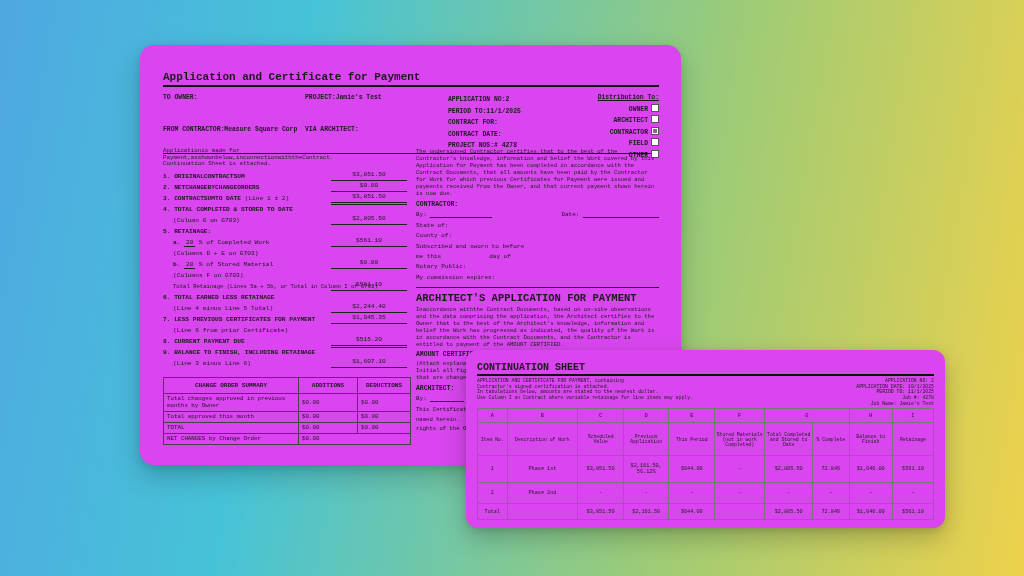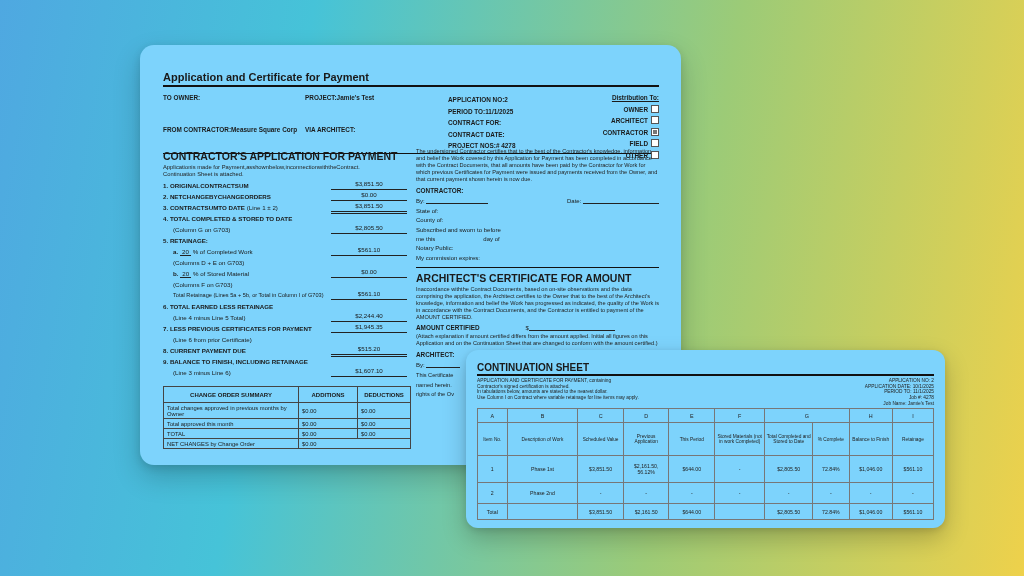--- a/index.html
+++ b/index.html
@@ -2,21 +2,21 @@
 <html><head>
 <meta charset="utf-8">
 <style>
   html,body{margin:0;padding:0;}
   body{
     width:1024px;height:576px;overflow:hidden;position:relative;
     background:linear-gradient(100deg,#4FA8E1 0%,#46C3D8 28%,#9CCB77 66%,#EED14B 100%);
     font-family:"Liberation Sans","DejaVu Sans",sans-serif;color:#1a1a1a;
     -webkit-font-smoothing:antialiased;
   }
-  .page{position:absolute;background:#7dd3fc;}
+  .page{position:absolute;background:#d946ef;font-family:Liberation Mono, monospace;}
   #page1{left:140px;top:45px;width:541px;height:420px;border-radius:14px;
     box-shadow:0 12px 28px rgba(0,0,0,.20),0 3px 8px rgba(0,0,0,.12);}
   #page2{left:466px;top:350px;width:479px;height:178px;border-radius:12px;
     box-shadow:0 10px 24px rgba(0,0,0,.22),0 2px 6px rgba(0,0,0,.12);}
   .inner{position:absolute;left:23px;right:22px;top:0;bottom:0;}
 
   
   .doc-title{margin-top:26px;font-size:11px;font-weight:bold;border-bottom:2px solid #111;padding-bottom:2px;}
   .hdr{position:relative;height:66px;font-size:6.4px;font-weight:bold;border-bottom:1.5px solid #111;}
   .hdr .c1{position:absolute;left:0;top:7px;}
@@ -109,21 +109,20 @@
       <div><span>ARCHITECT</span><span class="cb"></span></div>
       <div><span>CONTRACTOR</span><span class="cb on"></span></div>
       <div><span>FIELD</span><span class="cb"></span></div>
       <div><span>OTHER</span><span class="cb"></span></div>
     </div>
   </div>
 
   <div class="cols">
 
    <div class="leftcol">
-    <div class="sec-h1">CONTRACTOR'S APPLICATION FOR PAYMENT</div>
     <div class="intro">
       <div>Applicationis made for Payment,asshownbelow,inconnectionwiththeContract.</div>
       <div>Continuation Sheet is attached.</div>
     </div>
 
     <div class="rows">
       <div class="r">
               <span class="lb b">1. ORIGINALCONTRACTSUM</span>
               <span class="val">$3,851.50</span>
             </div>
@@ -233,21 +232,21 @@
     <div class="fline methis">
       <span>me this</span>
       <span class="gap"></span>
       <span>day of</span>
     </div>
     <div class="fline">Notary Public:</div>
     <div class="fline">My commission expires:</div>
 
     <div class="thick-rule"></div>
 
-    <div class="sec-h1">ARCHITECT'S CERTIFICATE FOR AMOUNT</div>
+    <div class="sec-h1">ARCHITECT'S APPLICATION FOR PAYMENT</div>
     <div class="cert-p">Inaccordance withthe Contract Documents, based on on-site observations and the data comprising the application, the Architect certifies to the Owner that to the best of the Architect's knowledge, information and belief the Work has progressed as indicated, the quality of the Work is in accordance with the Contract Documents, and the Contractor is entitled to payment of the AMOUNT CERTIFIED.</div>
     <div class="amt-row">
       <span class="lab">AMOUNT CERTIFIED</span>
       <span class="fill"><span>$</span><span class="ul"></span></span>
     </div>
     <div class="note-p">(Attach explanation if amount certified differs from the amount applied. Initial all figures on this Application and on the Continuation Sheet that are changed to conform with the amount certified.)</div>
     <div class="bold-line">ARCHITECT:</div>
     <div class="fline arch-by">
       <span>By:</span>
       <span class="ul" style="width:34px"></span>

